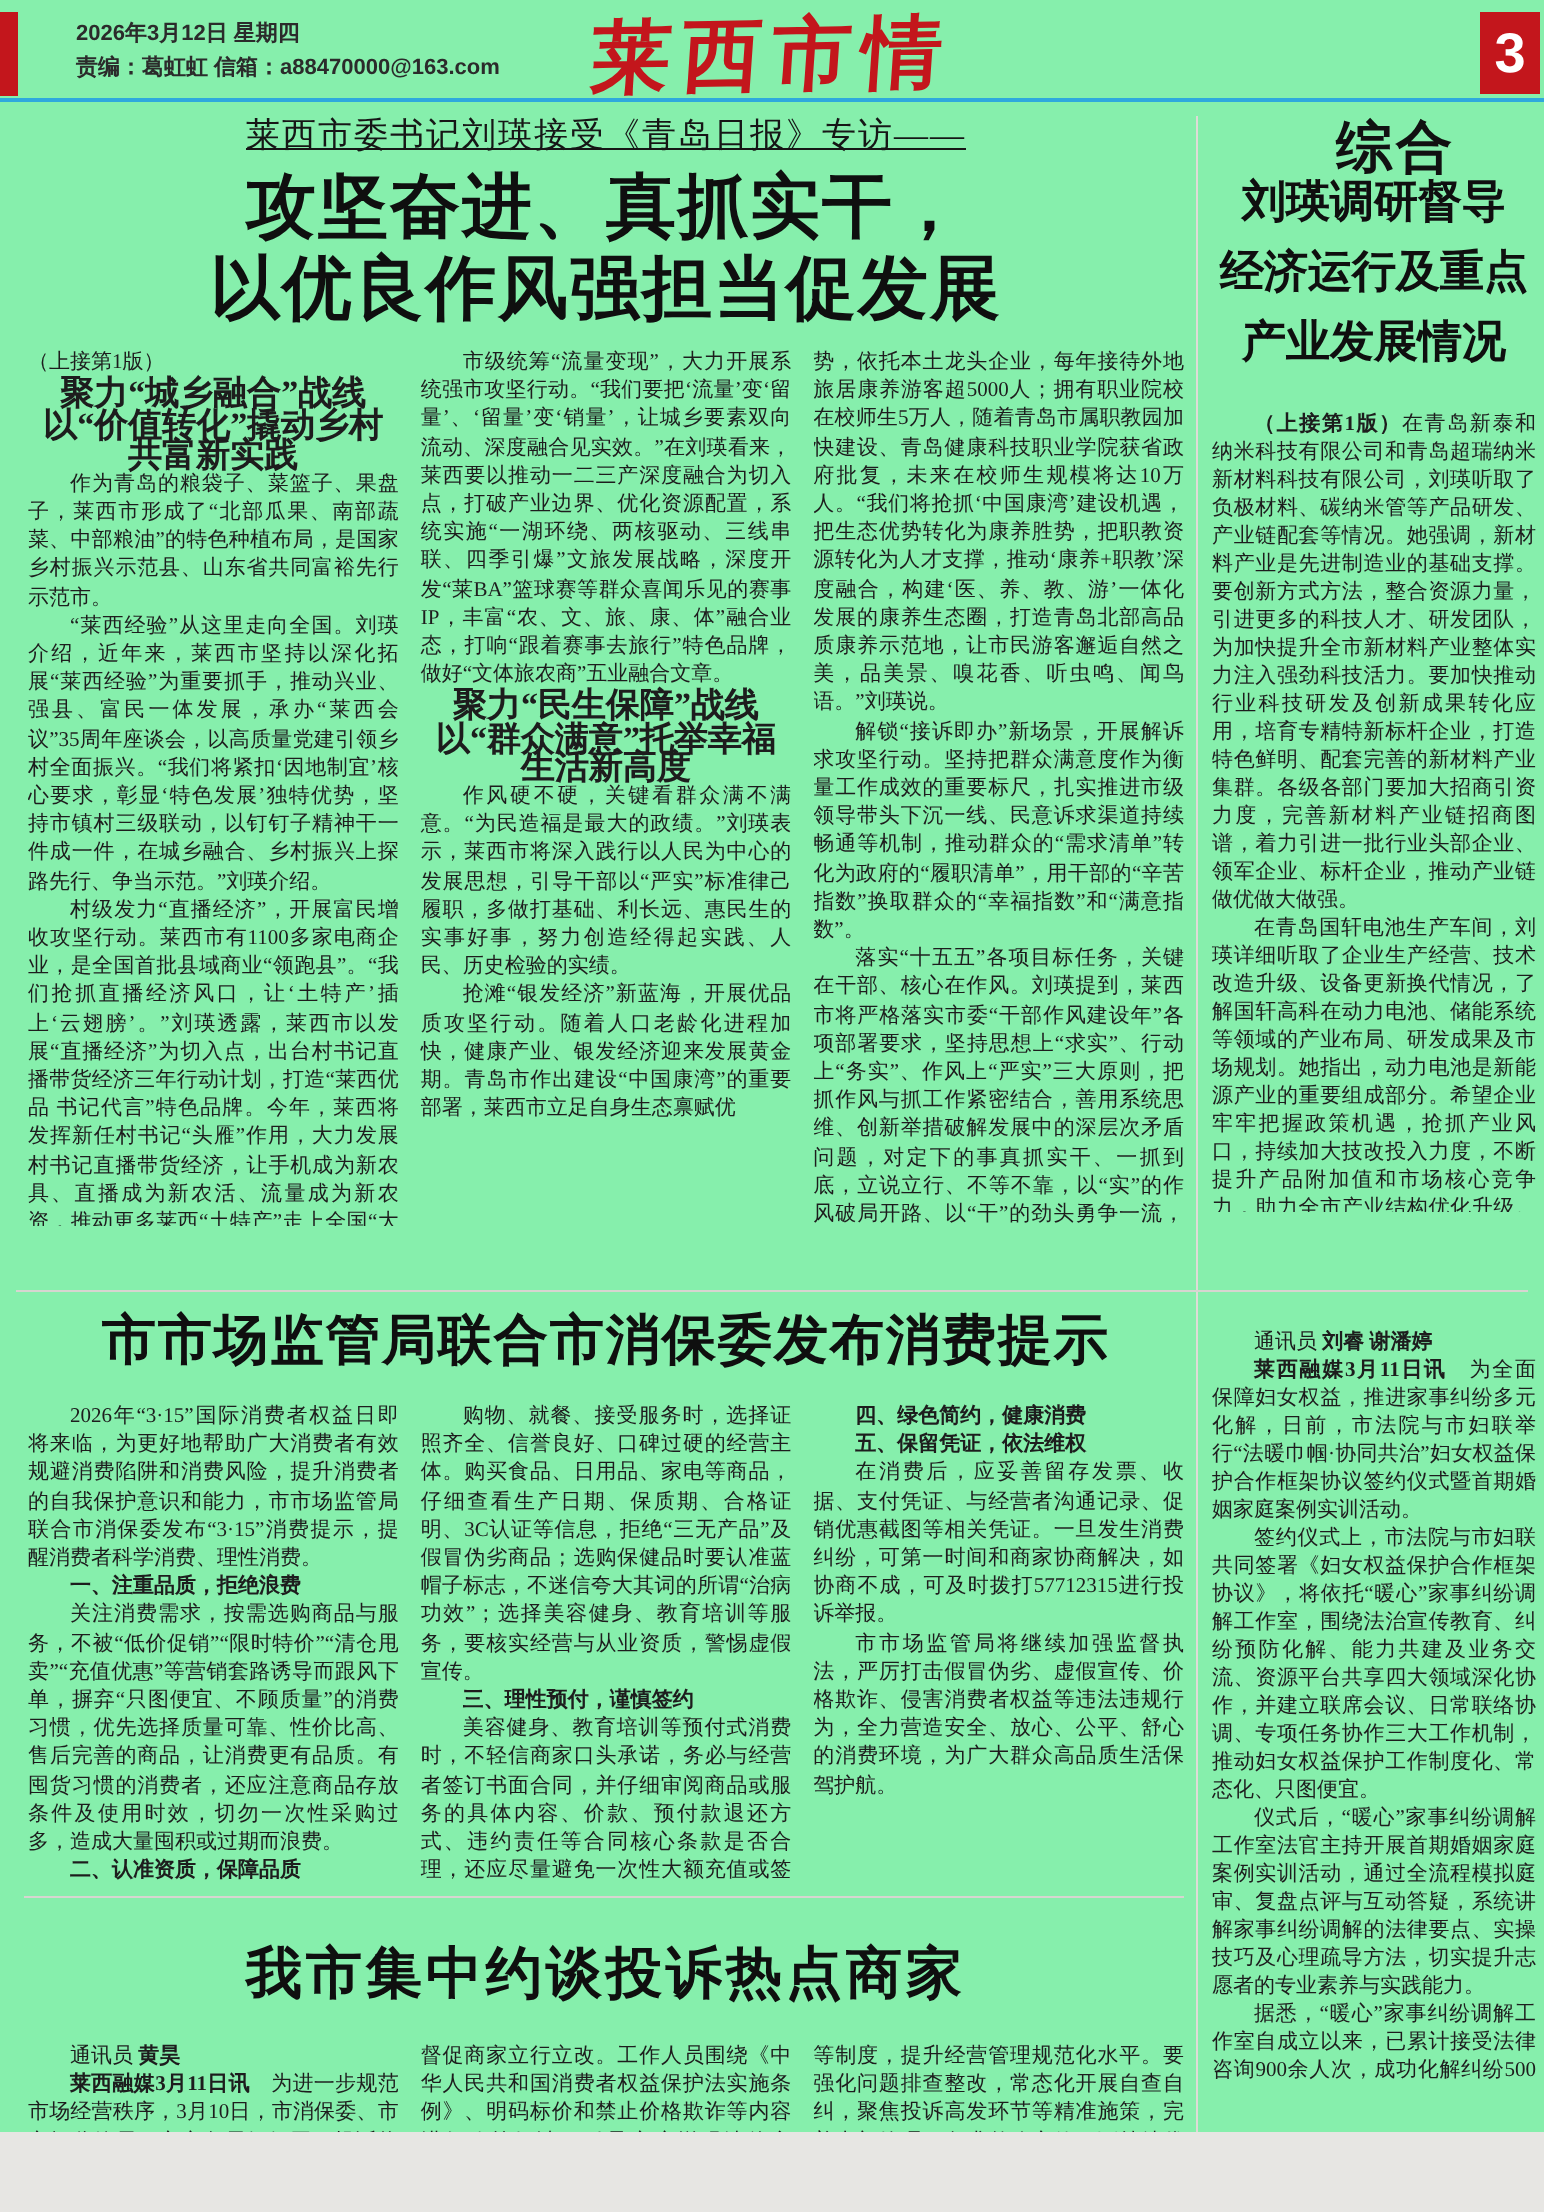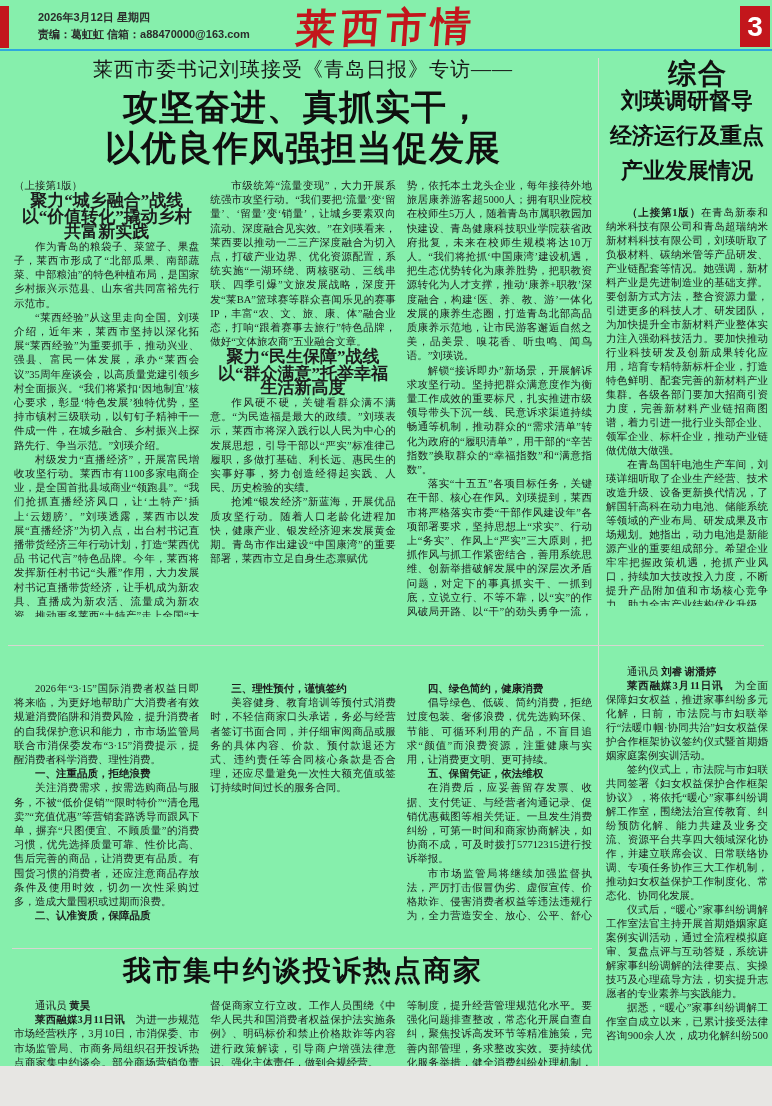--- a/index.html
+++ b/index.html
@@ -31,38 +31,38 @@
   .para,.subhead,.inhead,.byline{margin:0;text-align:justify;}
   .para{text-indent:2em;}
   .nofirst{text-indent:0;}
   .subhead{text-align:center;font-weight:bold;font-size:17px;padding:1px 0;}
   .inhead{font-weight:bold;text-indent:2em;}
   .byline{text-indent:2em;}
   .cols{display:flex;gap:11px;overflow:hidden;}
   .col{width:186px;overflow:hidden;font-size:10.5px;line-height:14.2px;}
   
   .main-article{position:absolute;left:14px;top:56px;width:578px;}
-  .kicker{text-align:center;font-size:20px;letter-spacing:1px;color:#161616;margin:0 0 4px 0;}
+  .kicker{text-align:center;font-size:17px;letter-spacing:1px;color:#161616;margin:0 0 4px 0;text-decoration:underline;}
   .headline{text-align:center;font-size:35px;line-height:41px;font-weight:900;letter-spacing:1px;margin:0;color:#0f0f0f;}
   .main-cols{margin-top:10px;height:438px;}
   
   .sidebar-article{position:absolute;left:606px;top:56px;width:162px;}
   .sb-title{margin-top:27px;text-align:center;font-size:22px;line-height:35px;font-weight:900;color:#0f0f0f;}
   .sb-body{margin-top:16px;height:400px;overflow:hidden;font-size:10.5px;line-height:14px;}
   
   .law-article{position:absolute;left:606px;top:656px;width:162px;}
   .law-title{margin-top:4px;text-align:center;font-size:19px;line-height:28px;font-weight:900;color:#0f0f0f;}
   .law-body{margin-top:9px;height:376px;overflow:hidden;font-size:10.5px;line-height:14px;}
   
   .consumer-article{position:absolute;left:14px;top:652px;width:578px;}
   .consumer-title{margin:0;text-align:center;font-size:27px;font-weight:900;letter-spacing:1px;color:#0f0f0f;}
-  .consumer-cols{margin-top:30px;height:240px;}
+  .consumer-cols{margin-top:14px;height:240px;}
   
   .talks-article{position:absolute;left:14px;top:952px;width:578px;}
-  .talks-title{margin:0;text-align:center;font-size:28px;font-weight:900;letter-spacing:2px;color:#0f0f0f;}
+  .talks-title{margin:16px;text-align:center;font-size:28px;font-weight:900;letter-spacing:2px;color:#0f0f0f;}
   .talks-cols{margin-top:9px;height:102px;}
 </style>
 </head>
 <body>
 
 <div id="page">
 
   <div class="red-bar"></div>
   <div class="date-block">
     <div>2026年3月12日 星期四</div>
@@ -118,41 +118,42 @@
     <div class="sb-body">
         <p class="para"><b>（上接第1版）</b>在青岛新泰和纳米科技有限公司和青岛超瑞纳米新材料科技有限公司，刘瑛听取了负极材料、碳纳米管等产品研发、产业链配套等情况。她强调，新材料产业是先进制造业的基础支撑。要创新方式方法，整合资源力量，引进更多的科技人才、研发团队，为加快提升全市新材料产业整体实力注入强劲科技活力。要加快推动行业科技研发及创新成果转化应用，培育专精特新标杆企业，打造特色鲜明、配套完善的新材料产业集群。各级各部门要加大招商引资力度，完善新材料产业链招商图谱，着力引进一批行业头部企业、领军企业、标杆企业，推动产业链做优做大做强。</p>
         <p class="para">在青岛国轩电池生产车间，刘瑛详细听取了企业生产经营、技术改造升级、设备更新换代情况，了解国轩高科在动力电池、储能系统等领域的产业布局、研发成果及市场规划。她指出，动力电池是新能源产业的重要组成部分。希望企业牢牢把握政策机遇，抢抓产业风口，持续加大技改投入力度，不断提升产品附加值和市场核心竞争力，助力全市产业结构优化升级。各级各部门要强化产业链招商，加快引进和培育配套企业，完善产业生态和配套政策，提升本土企业配套率，推动动力电池与新能源汽车、储能电站、绿色能源等领域协同发展。</p>
       </div>
   </div>
 
   <div class="law-article">
     <div class="law-body">
         <p class="byline">通讯员 <b>刘睿 谢潘婷</b></p>
         <p class="para"><b>莱西融媒3月11日讯</b>　为全面保障妇女权益，推进家事纠纷多元化解，日前，市法院与市妇联举行“法暖巾帼·协同共治”妇女权益保护合作框架协议签约仪式暨首期婚姻家庭案例实训活动。</p>
-        <p class="para">签约仪式上，市法院与市妇联共同签署《妇女权益保护合作框架协议》，将依托“暖心”家事纠纷调解工作室，围绕法治宣传教育、纠纷预防化解、能力共建及业务交流、资源平台共享四大领域深化协作，并建立联席会议、日常联络协调、专项任务协作三大工作机制，推动妇女权益保护工作制度化、常态化、协同化发展。</p>
+        <p class="para">签约仪式上，市法院与市妇联共同签署《妇女权益保护合作框架协议》，将依托“暖心”家事纠纷调解工作室，围绕法治宣传教育、纠纷预防化解、能力共建及业务交流、资源平台共享四大领域深化协作，并建立联席会议、日常联络协调、专项任务协作三大工作机制，推动妇女权益保护工作制度化、常态化、只图便宜。</p>
         <p class="para">仪式后，“暖心”家事纠纷调解工作室法官主持开展首期婚姻家庭案例实训活动，通过全流程模拟庭审、复盘点评与互动答疑，系统讲解家事纠纷调解的法律要点、实操技巧及心理疏导方法，切实提升志愿者的专业素养与实践能力。</p>
         <p class="para">据悉，“暖心”家事纠纷调解工作室自成立以来，已累计接受法律咨询900余人次，成功化解纠纷500余件。同时，通过为全市妇联干部开展专题授课、发布《新婚法治礼包》视频等方式，持续推动婚姻家事普法宣传走深走实。</p>
       </div>
   </div>
 
   <div class="consumer-article">
+    <h2 class="consumer-title">市市场监管局联合市消保委发布消费提示</h2>
     <div class="cols consumer-cols">
       <div class="col">
           <p class="para">2026年“3·15”国际消费者权益日即将来临，为更好地帮助广大消费者有效规避消费陷阱和消费风险，提升消费者的自我保护意识和能力，市市场监管局联合市消保委发布“3·15”消费提示，提醒消费者科学消费、理性消费。</p>
           <p class="inhead">一、注重品质，拒绝浪费</p>
           <p class="para">关注消费需求，按需选购商品与服务，不被“低价促销”“限时特价”“清仓甩卖”“充值优惠”等营销套路诱导而跟风下单，摒弃“只图便宜、不顾质量”的消费习惯，优先选择质量可靠、性价比高、售后完善的商品，让消费更有品质。有囤货习惯的消费者，还应注意商品存放条件及使用时效，切勿一次性采购过多，造成大量囤积或过期而浪费。</p>
           <p class="inhead">二、认准资质，保障品质</p>
         </div>
       <div class="col">
+          <p class="para">购物、就餐、接受服务时，选择证照齐全、信誉良好、口碑过硬的经营主体。购买食品、日用品、家电等商品，仔细查看生产日期、保质期、合格证明、3C认证等信息，拒绝“三无产品”及假冒伪劣商品；选购保健品时要认准蓝帽子标志，不迷信夸大其词的所谓“治病功效”；选择美容健身、教育培训等服务，要核实经营与从业资质，警惕虚假宣传。</p>
           <p class="inhead">三、理性预付，谨慎签约</p>
           <p class="para">美容健身、教育培训等预付式消费时，不轻信商家口头承诺，务必与经营者签订书面合同，并仔细审阅商品或服务的具体内容、价款、预付款退还方式、违约责任等合同核心条款是否合理，还应尽量避免一次性大额充值或签订持续时间过长的服务合同。</p>
         </div>
       <div class="col">
           <p class="inhead">四、绿色简约，健康消费</p>
-          <p class="para">倡导绿色、低碳、简约消费，拒绝过度包装、奢侈浪费，优先选购环保、节能、可循环利用的产品，不盲目追求“颜值”而浪费资源，注重健康与实用，让消费更文明、更可持续。</p>
           <p class="inhead">五、保留凭证，依法维权</p>
           <p class="para">在消费后，应妥善留存发票、收据、支付凭证、与经营者沟通记录、促销优惠截图等相关凭证。一旦发生消费纠纷，可第一时间和商家协商解决，如协商不成，可及时拨打57712315进行投诉举报。</p>
           <p class="para">市市场监管局将继续加强监督执法，严厉打击假冒伪劣、虚假宣传、价格欺诈、侵害消费者权益等违法违规行为，全力营造安全、放心、公平、舒心的消费环境，为广大群众高品质生活保驾护航。</p>
         </div>
     </div>
   </div>
 
   <div class="talks-article">
     <h2 class="talks-title">我市集中约谈投诉热点商家</h2>
     <div class="cols talks-cols">

